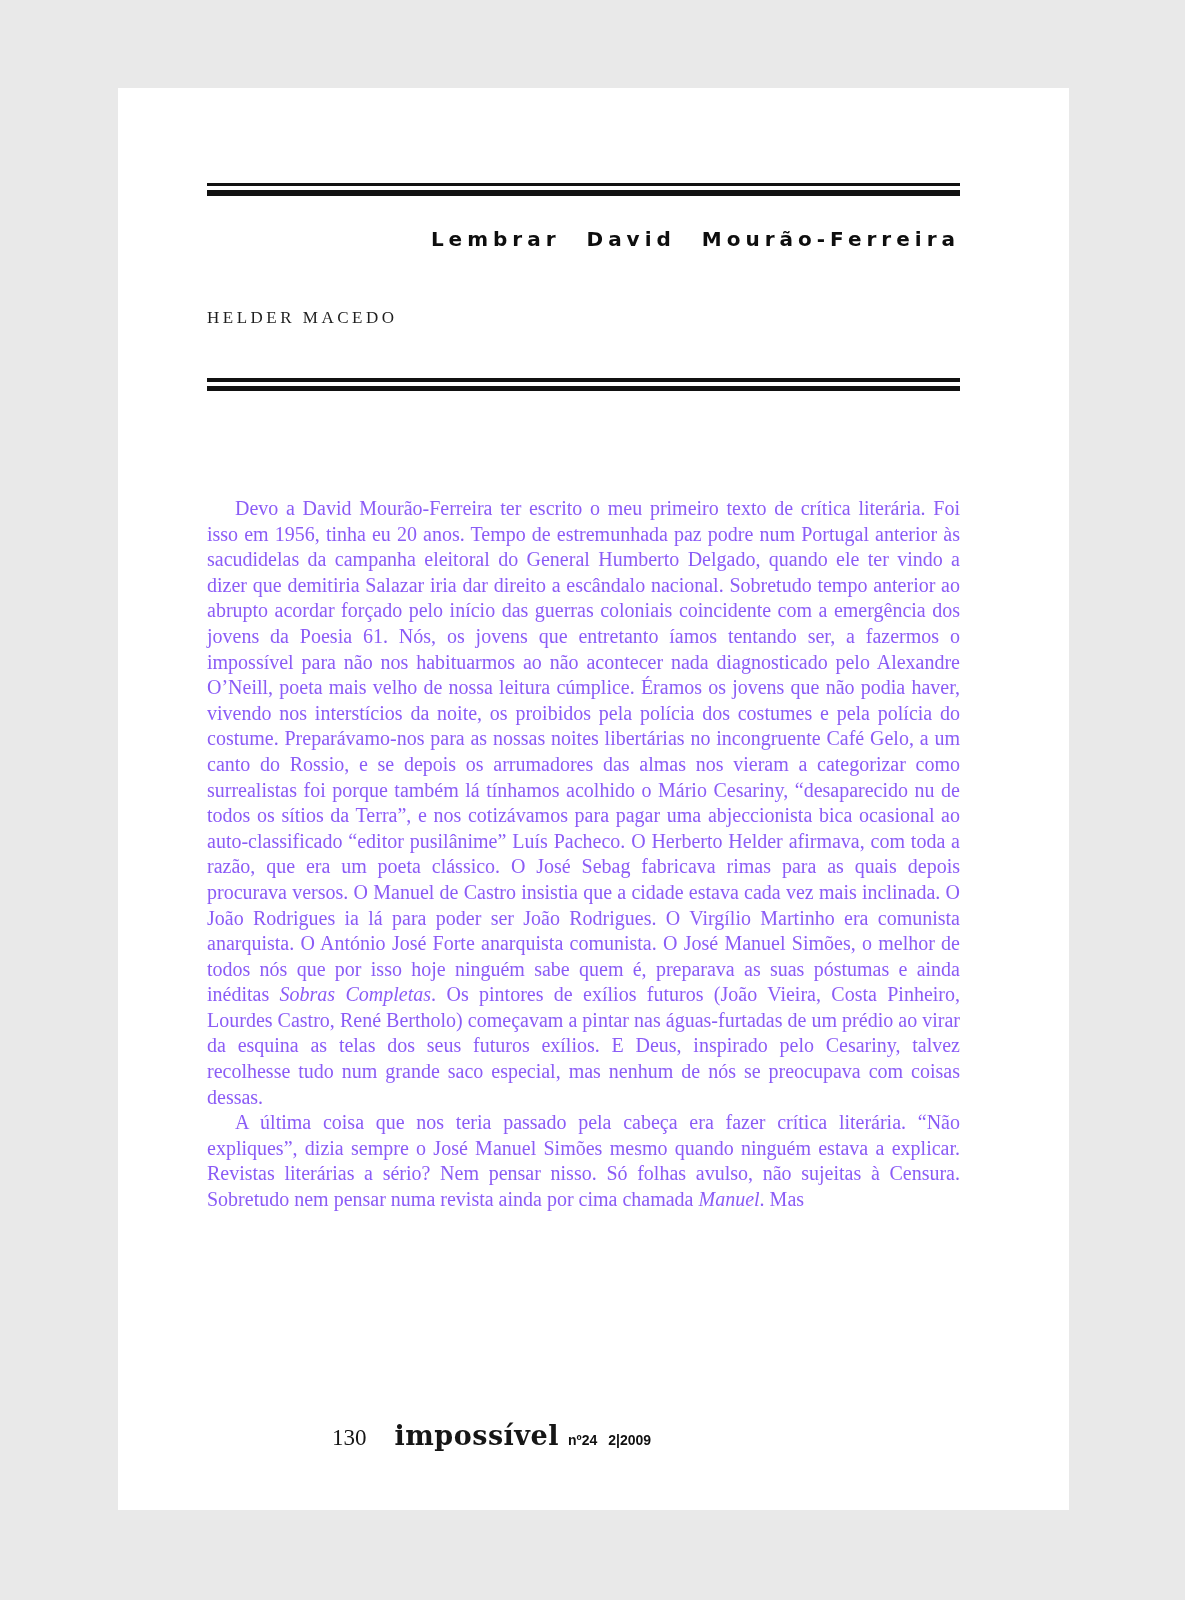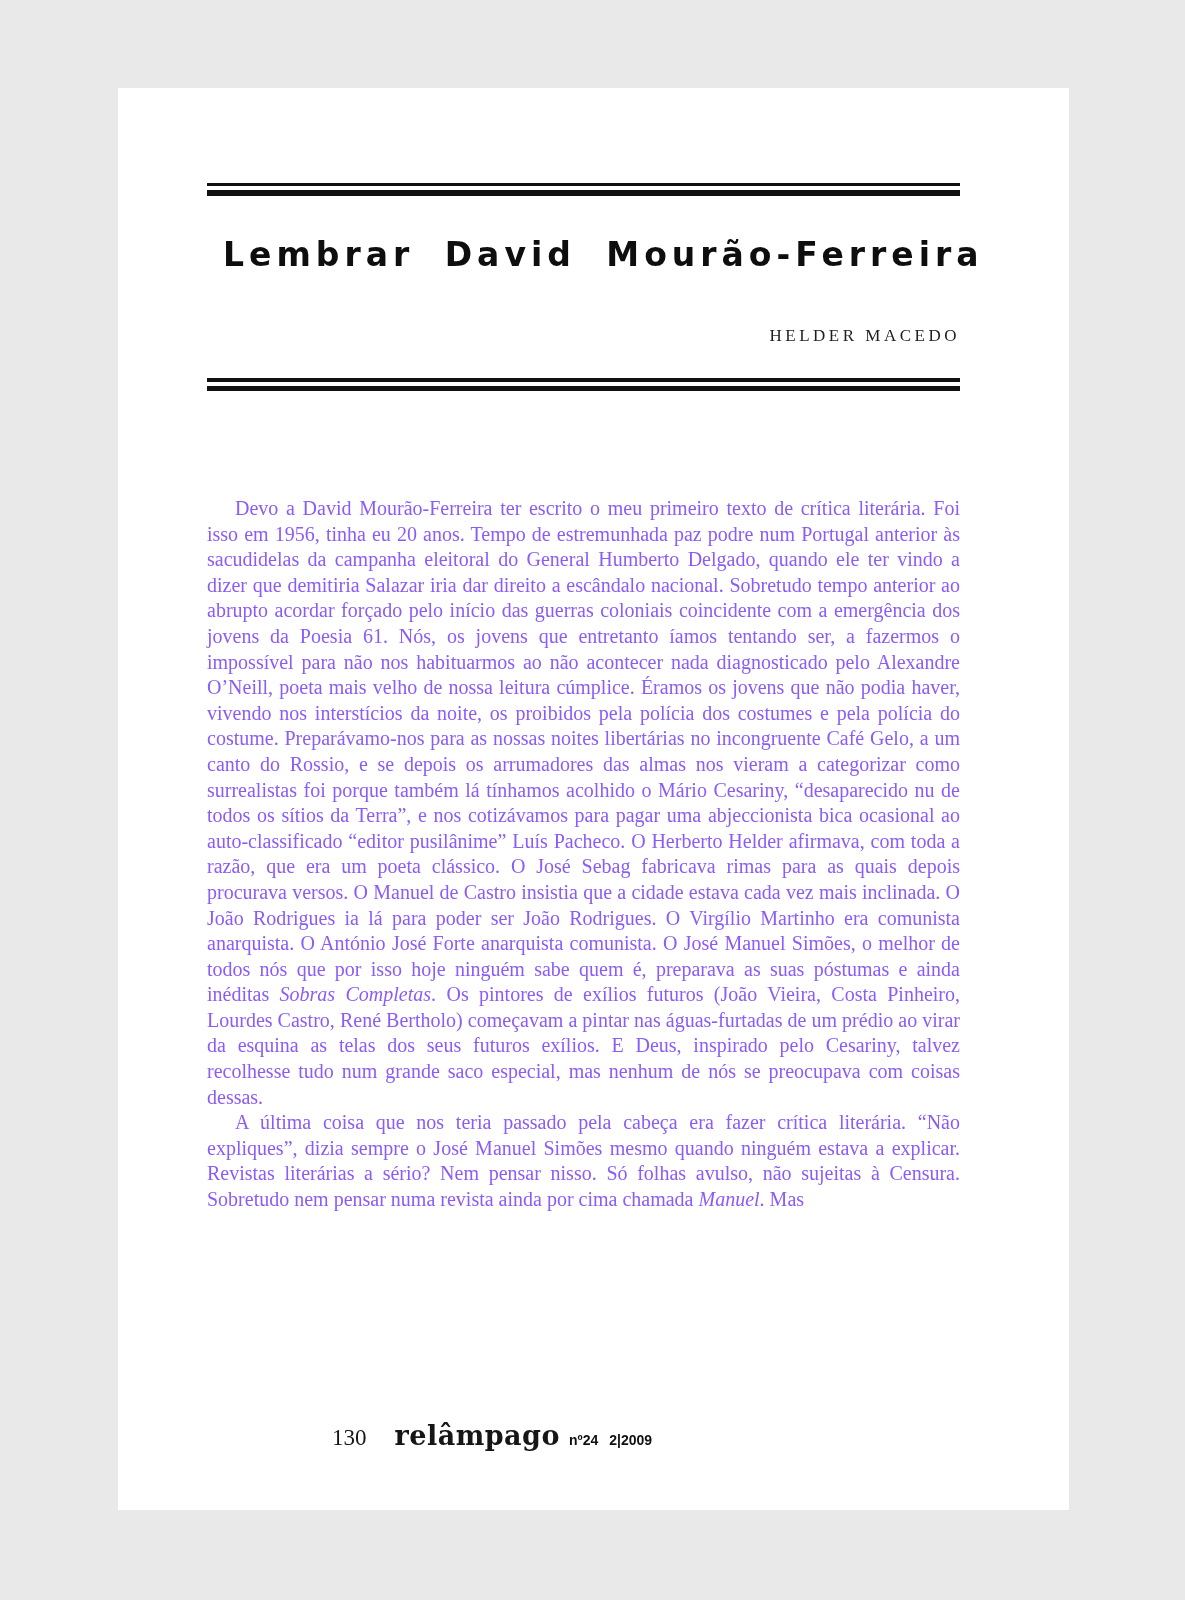--- a/index.html
+++ b/index.html
@@ -30,38 +30,38 @@
   .rule-open .rl-b { height: 6px; margin-top: 4px; }
   .rule-close { top: 290px; }
   .rule-close .rl-a { height: 4px; }
   .rule-close .rl-b { height: 5px; margin-top: 4px; }
 
   .title {
     position: absolute;
     left: 89px;
     top: 131px;
     width: 753px;
-    margin: 16px;
+    margin: 0;
     text-align: right;
     font-family: "DejaVu Sans", sans-serif;
     font-weight: 800;
-    font-size: 33px;
+    font-size: 20px;
     line-height: 40px;
     letter-spacing: 5px;
     word-spacing: 14px;
     color: #0e0e0e;
     white-space: nowrap;
   }
 
   .byline {
     position: absolute;
     left: 89px;
-    top: 238px;
+    top: 220px;
     width: 753px;
-    text-align: right;
+    text-align: left;
     font-family: "Liberation Serif", serif;
     font-size: 17px;
     line-height: 20px;
     letter-spacing: 3.5px;
     color: #1e1e1e;
   }
 
   .body-text {
     position: absolute;
     left: 89px;
@@ -127,19 +127,19 @@
       <div class="rl rl-b"></div>
     </div>
 
     <div class="body-text">
         <p><span>Devo a David Mourão-Ferreira ter escrito o meu primeiro texto de crítica literária. Foi isso em 1956, tinha eu 20 anos. Tempo de estremunhada paz podre num Portugal anterior às sacudidelas da campanha eleitoral do General Humberto Delgado, quando ele ter vindo a dizer que demitiria Salazar iria dar direito a escândalo nacional. Sobretudo tempo anterior ao abrupto acordar forçado pelo início das guerras coloniais coincidente com a emergência dos jovens da Poesia 61. Nós, os jovens que entretanto íamos tentando ser, a fazermos o impossível para não nos habituarmos ao não acontecer nada diagnosticado pelo Alexandre O’Neill, poeta mais velho de nossa leitura cúmplice. Éramos os jovens que não podia haver, vivendo nos interstícios da noite, os proibidos pela polícia dos costumes e pela polícia do costume. Preparávamo-nos para as nossas noites libertárias no incongruente Café Gelo, a um canto do Rossio, e se depois os arrumadores das almas nos vieram a categorizar como surrealistas foi porque também lá tínhamos acolhido o Mário Cesariny, “desaparecido nu de todos os sítios da Terra”, e nos cotizávamos para pagar uma abjeccionista bica ocasional ao auto-classificado “editor pusilânime” Luís Pacheco. O Herberto Helder afirmava, com toda a razão, que era um poeta clássico. O José Sebag fabricava rimas para as quais depois procurava versos. O Manuel de Castro insistia que a cidade estava cada vez mais inclinada. O João Rodrigues ia lá para poder ser João Rodrigues. O Virgílio Martinho era comunista anarquista. O António José Forte anarquista comunista. O José Manuel Simões, o melhor de todos nós que por isso hoje ninguém sabe quem é, preparava as suas póstumas e ainda inéditas </span><em>Sobras Completas</em><span>. Os pintores de exílios futuros (João Vieira, Costa Pinheiro, Lourdes Castro, René Bertholo) começavam a pintar nas águas-furtadas de um prédio ao virar da esquina as telas dos seus futuros exílios. E Deus, inspirado pelo Cesariny, talvez recolhesse tudo num grande saco especial, mas nenhum de nós se preocupava com coisas dessas.</span></p>
         <p><span>A última coisa que nos teria passado pela cabeça era fazer crítica literária. “Não expliques”, dizia sempre o José Manuel Simões mesmo quando ninguém estava a explicar. Revistas literárias a sério? Nem pensar nisso. Só folhas avulso, não sujeitas à Censura. Sobretudo nem pensar numa revista ainda por cima chamada </span><em>Manuel</em><span>. Mas</span></p>
       </div>
 
     <div class="footer">
       <span class="pagenum">130</span>
-      <span class="journal">relâmpago</span>
+      <span class="journal">impossível</span>
       <span class="issue">nº24</span>
       <span class="issue-date">2|2009</span>
     </div>
 
   </div>
 </div>
 
 </body></html>

